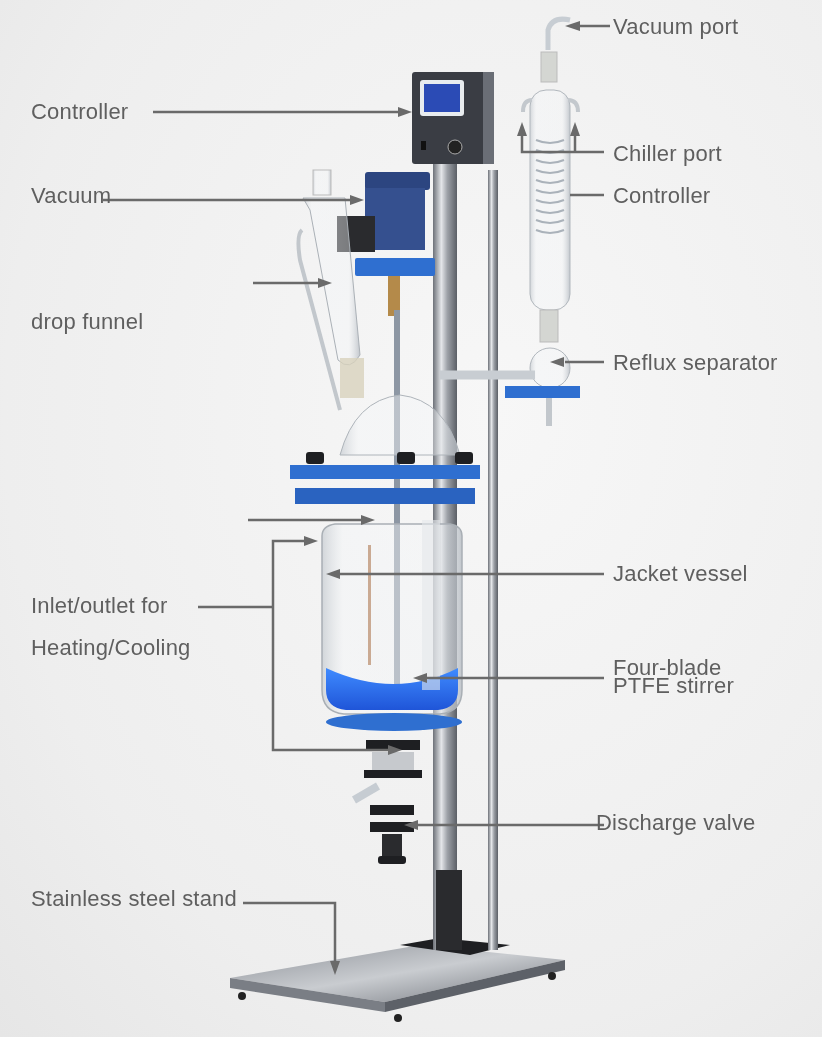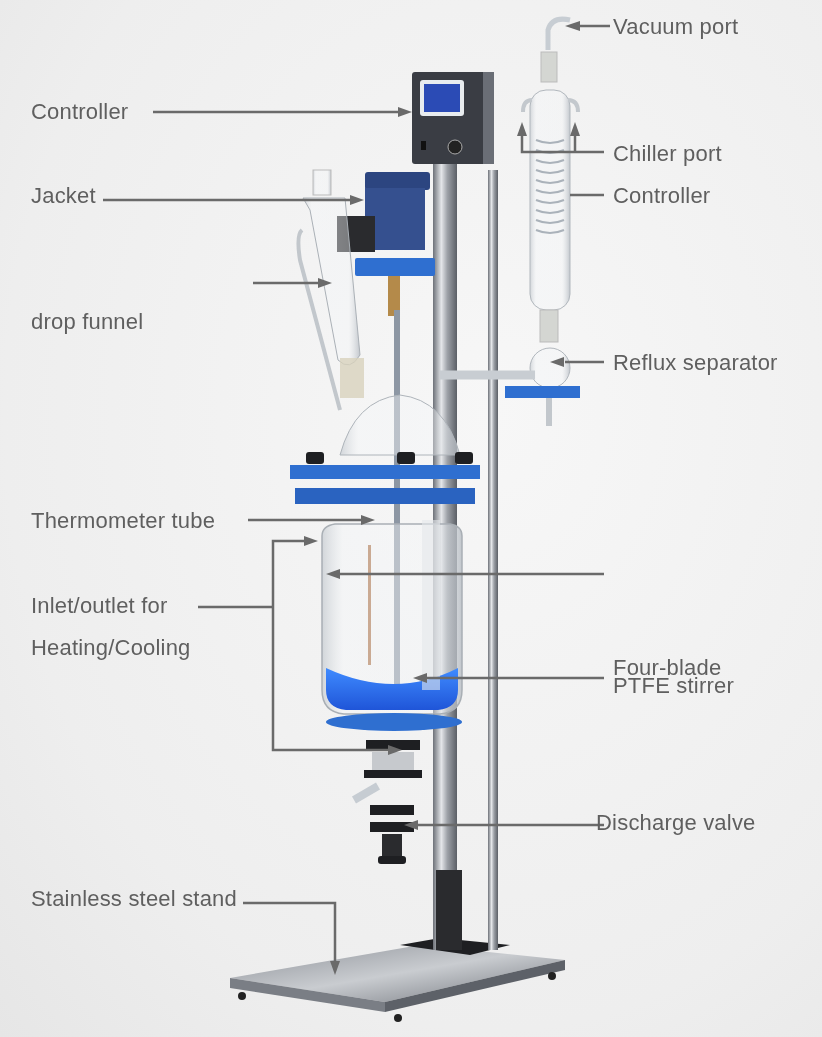--- a/index.html
+++ b/index.html
@@ -183,24 +183,24 @@
       <polygon points="326,574 340,569 340,579"></polygon>
       <polygon points="413,678 427,673 427,683"></polygon>
       <polygon points="404,825 418,820 418,830"></polygon>
       <polygon points="335,975 330,961 340,961"></polygon>
     </g>
   </svg>
 
   <div class="label" style="left:613px; top:14px;">Vacuum port</div>
   <div class="label" style="left:31px; top:99px;">Controller</div>
   <div class="label" style="left:613px; top:141px;">Chiller port</div>
-  <div class="label" style="left:31px; top:183px;">Jacket</div>
+  <div class="label" style="left:31px; top:183px;">Vacuum</div>
   <div class="label" style="left:613px; top:183px;">Controller</div>
   <div class="label" style="left:31px; top:309px;">drop funnel</div>
   <div class="label" style="left:613px; top:350px;">Reflux separator</div>
-  <div class="label" style="left:31px; top:508px;">Thermometer tube</div>
+  <div class="label" style="left:613px; top:561px;">Jacket vessel</div>
   <div class="label" style="left:31px; top:593px;">Inlet/outlet for</div>
   <div class="label" style="left:31px; top:635px;">Heating/Cooling</div>
   <div class="label" style="left:613px; top:655px;">Four-blade</div>
   <div class="label" style="left:613px; top:673px;">PTFE stirrer</div>
   <div class="label" style="left:596px; top:810px;">Discharge valve</div>
   <div class="label" style="left:31px; top:886px;">Stainless steel stand</div>
 </div>
 
 </body></html>

